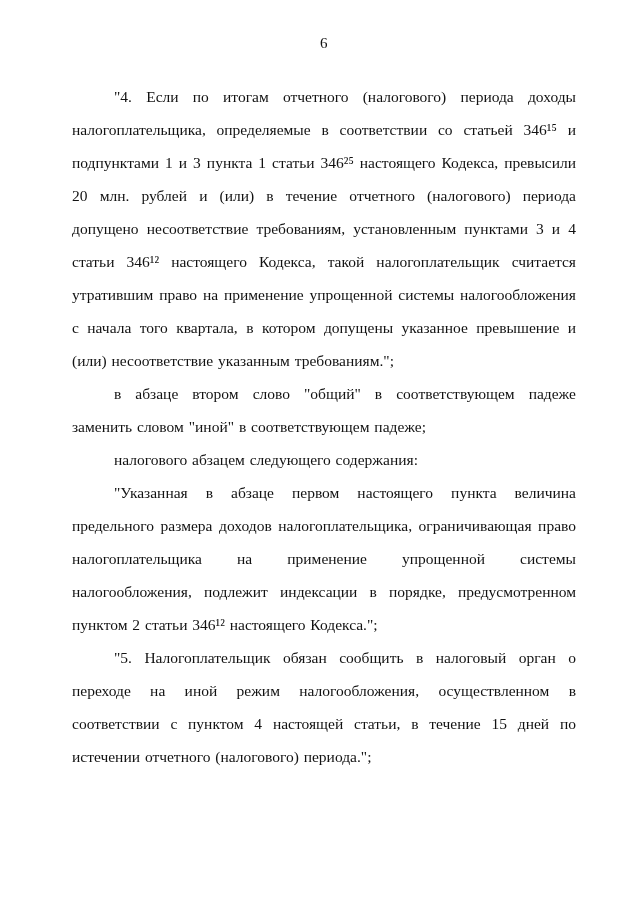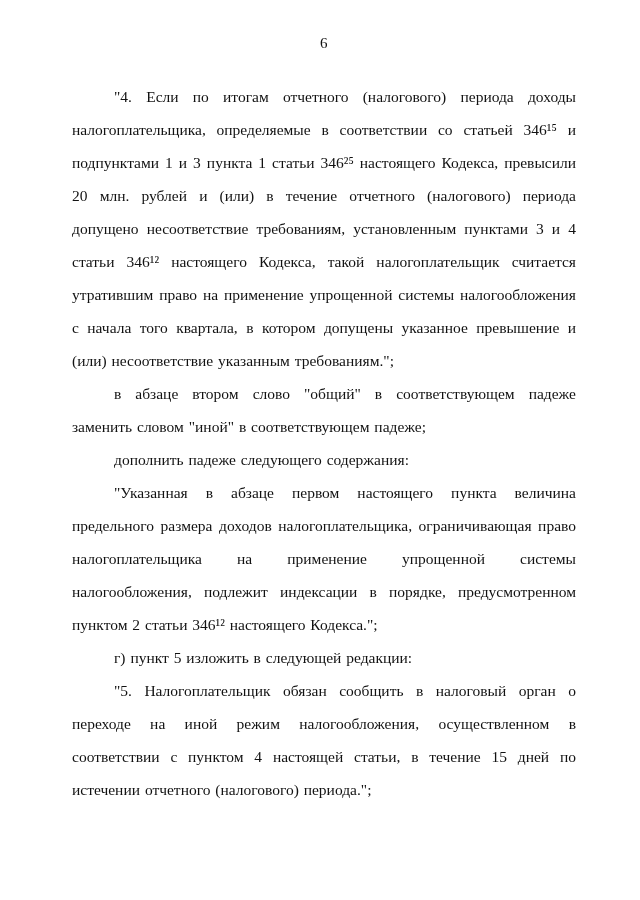--- a/index.html
+++ b/index.html
@@ -41,21 +41,20 @@
 <body>
 
 <div class="page">
   <div class="page-inner">
     <div class="page-number">6</div>
 
     <p class="doc-paragraph">"4. Если по итогам отчетного (налогового) периода доходы налогоплательщика, определяемые в соответствии со статьей 346¹⁵ и подпунктами 1 и 3 пункта 1 статьи 346²⁵ настоящего Кодекса, превысили 20 млн. рублей и (или) в течение отчетного (налогового) периода допущено несоответствие требованиям, установленным пунктами 3 и 4 статьи 346¹² настоящего Кодекса, такой налогоплательщик считается утратившим право на применение упрощенной системы налогообложения с начала того квартала, в котором допущены указанное превышение и (или) несоответствие указанным требованиям.";</p>
 
     <p class="doc-paragraph">в абзаце втором слово "общий" в соответствующем падеже заменить словом "иной" в соответствующем падеже;</p>
 
-    <p class="doc-paragraph">дополнить падеже следующего содержания:</p>
+    <p class="doc-paragraph">налогового абзацем следующего содержания:</p>
 
     <p class="doc-paragraph">"Указанная в абзаце первом настоящего пункта величина предельного размера доходов налогоплательщика, ограничивающая право налогоплательщика на применение упрощенной системы налогообложения, подлежит индексации в порядке, предусмотренном пунктом 2 статьи 346¹² настоящего Кодекса.";</p>
 
-    <p class="doc-paragraph">г) пункт 5 изложить в следующей редакции:</p>
 
     <p class="doc-paragraph">"5. Налогоплательщик обязан сообщить в налоговый орган о переходе на иной режим налогообложения, осуществленном в соответствии с пунктом 4 настоящей статьи, в течение 15 дней по истечении отчетного (налогового) периода.";</p>
   </div>
 </div>
 
 </body></html>

